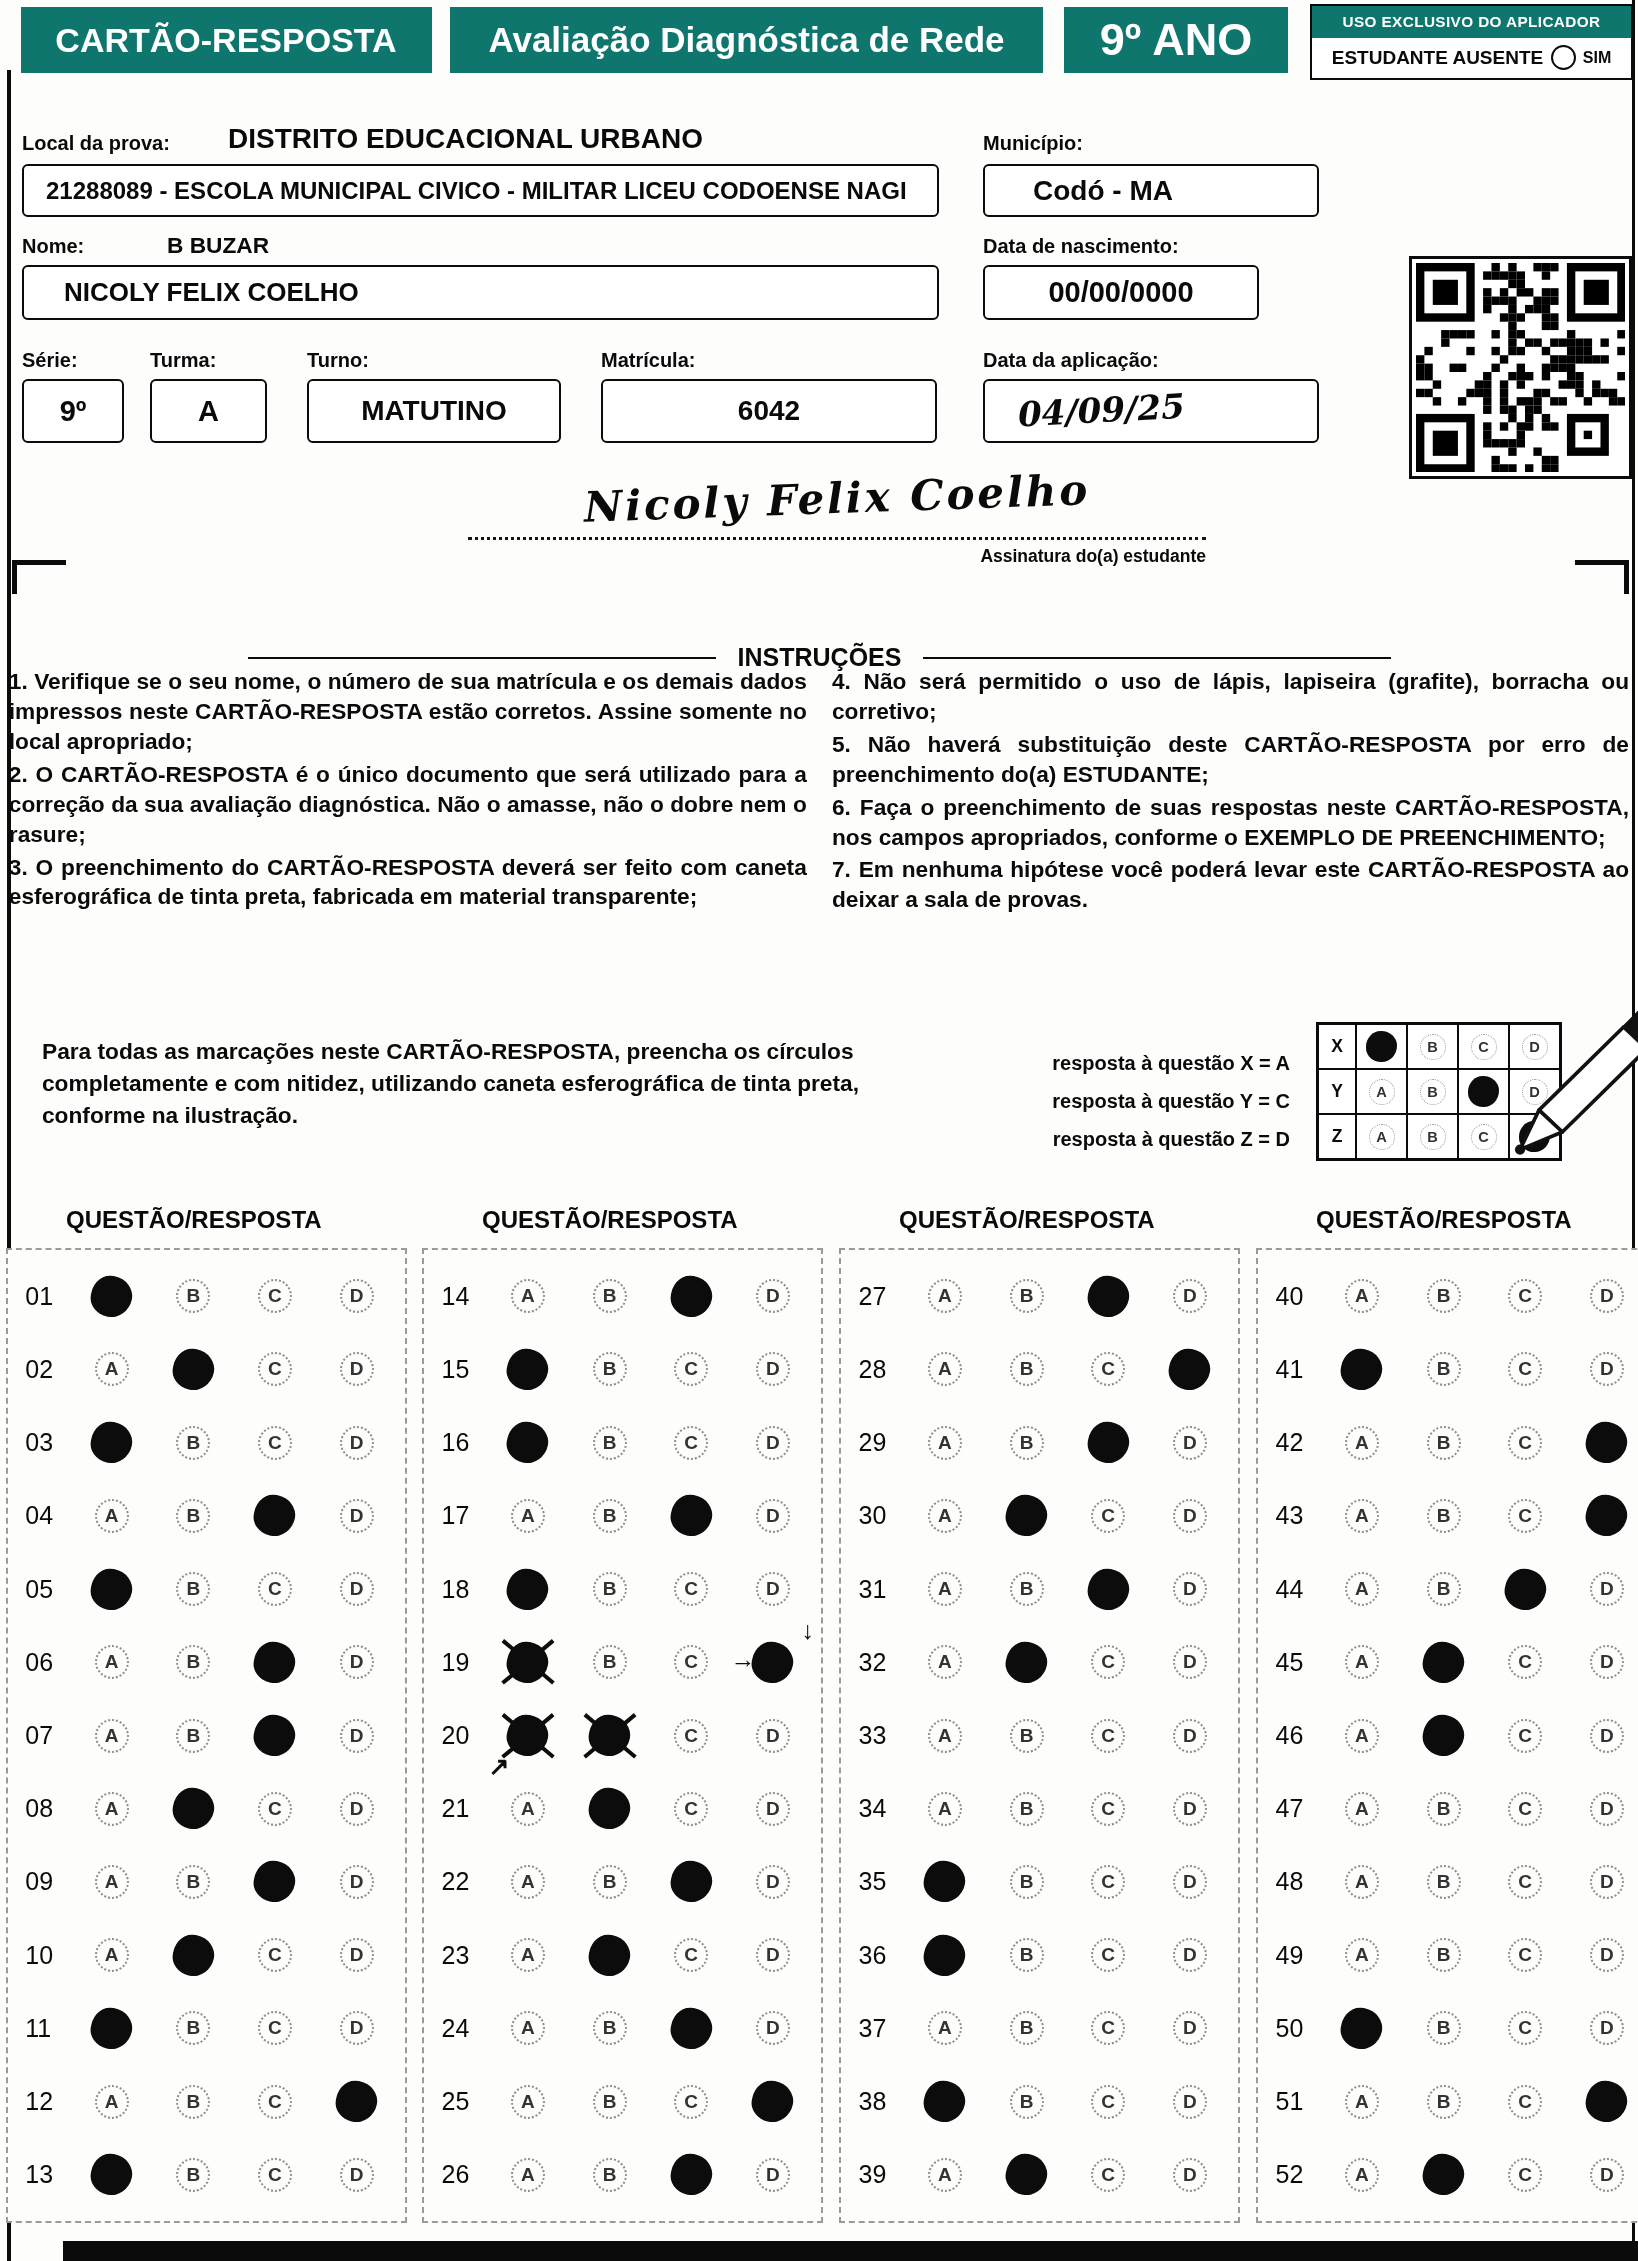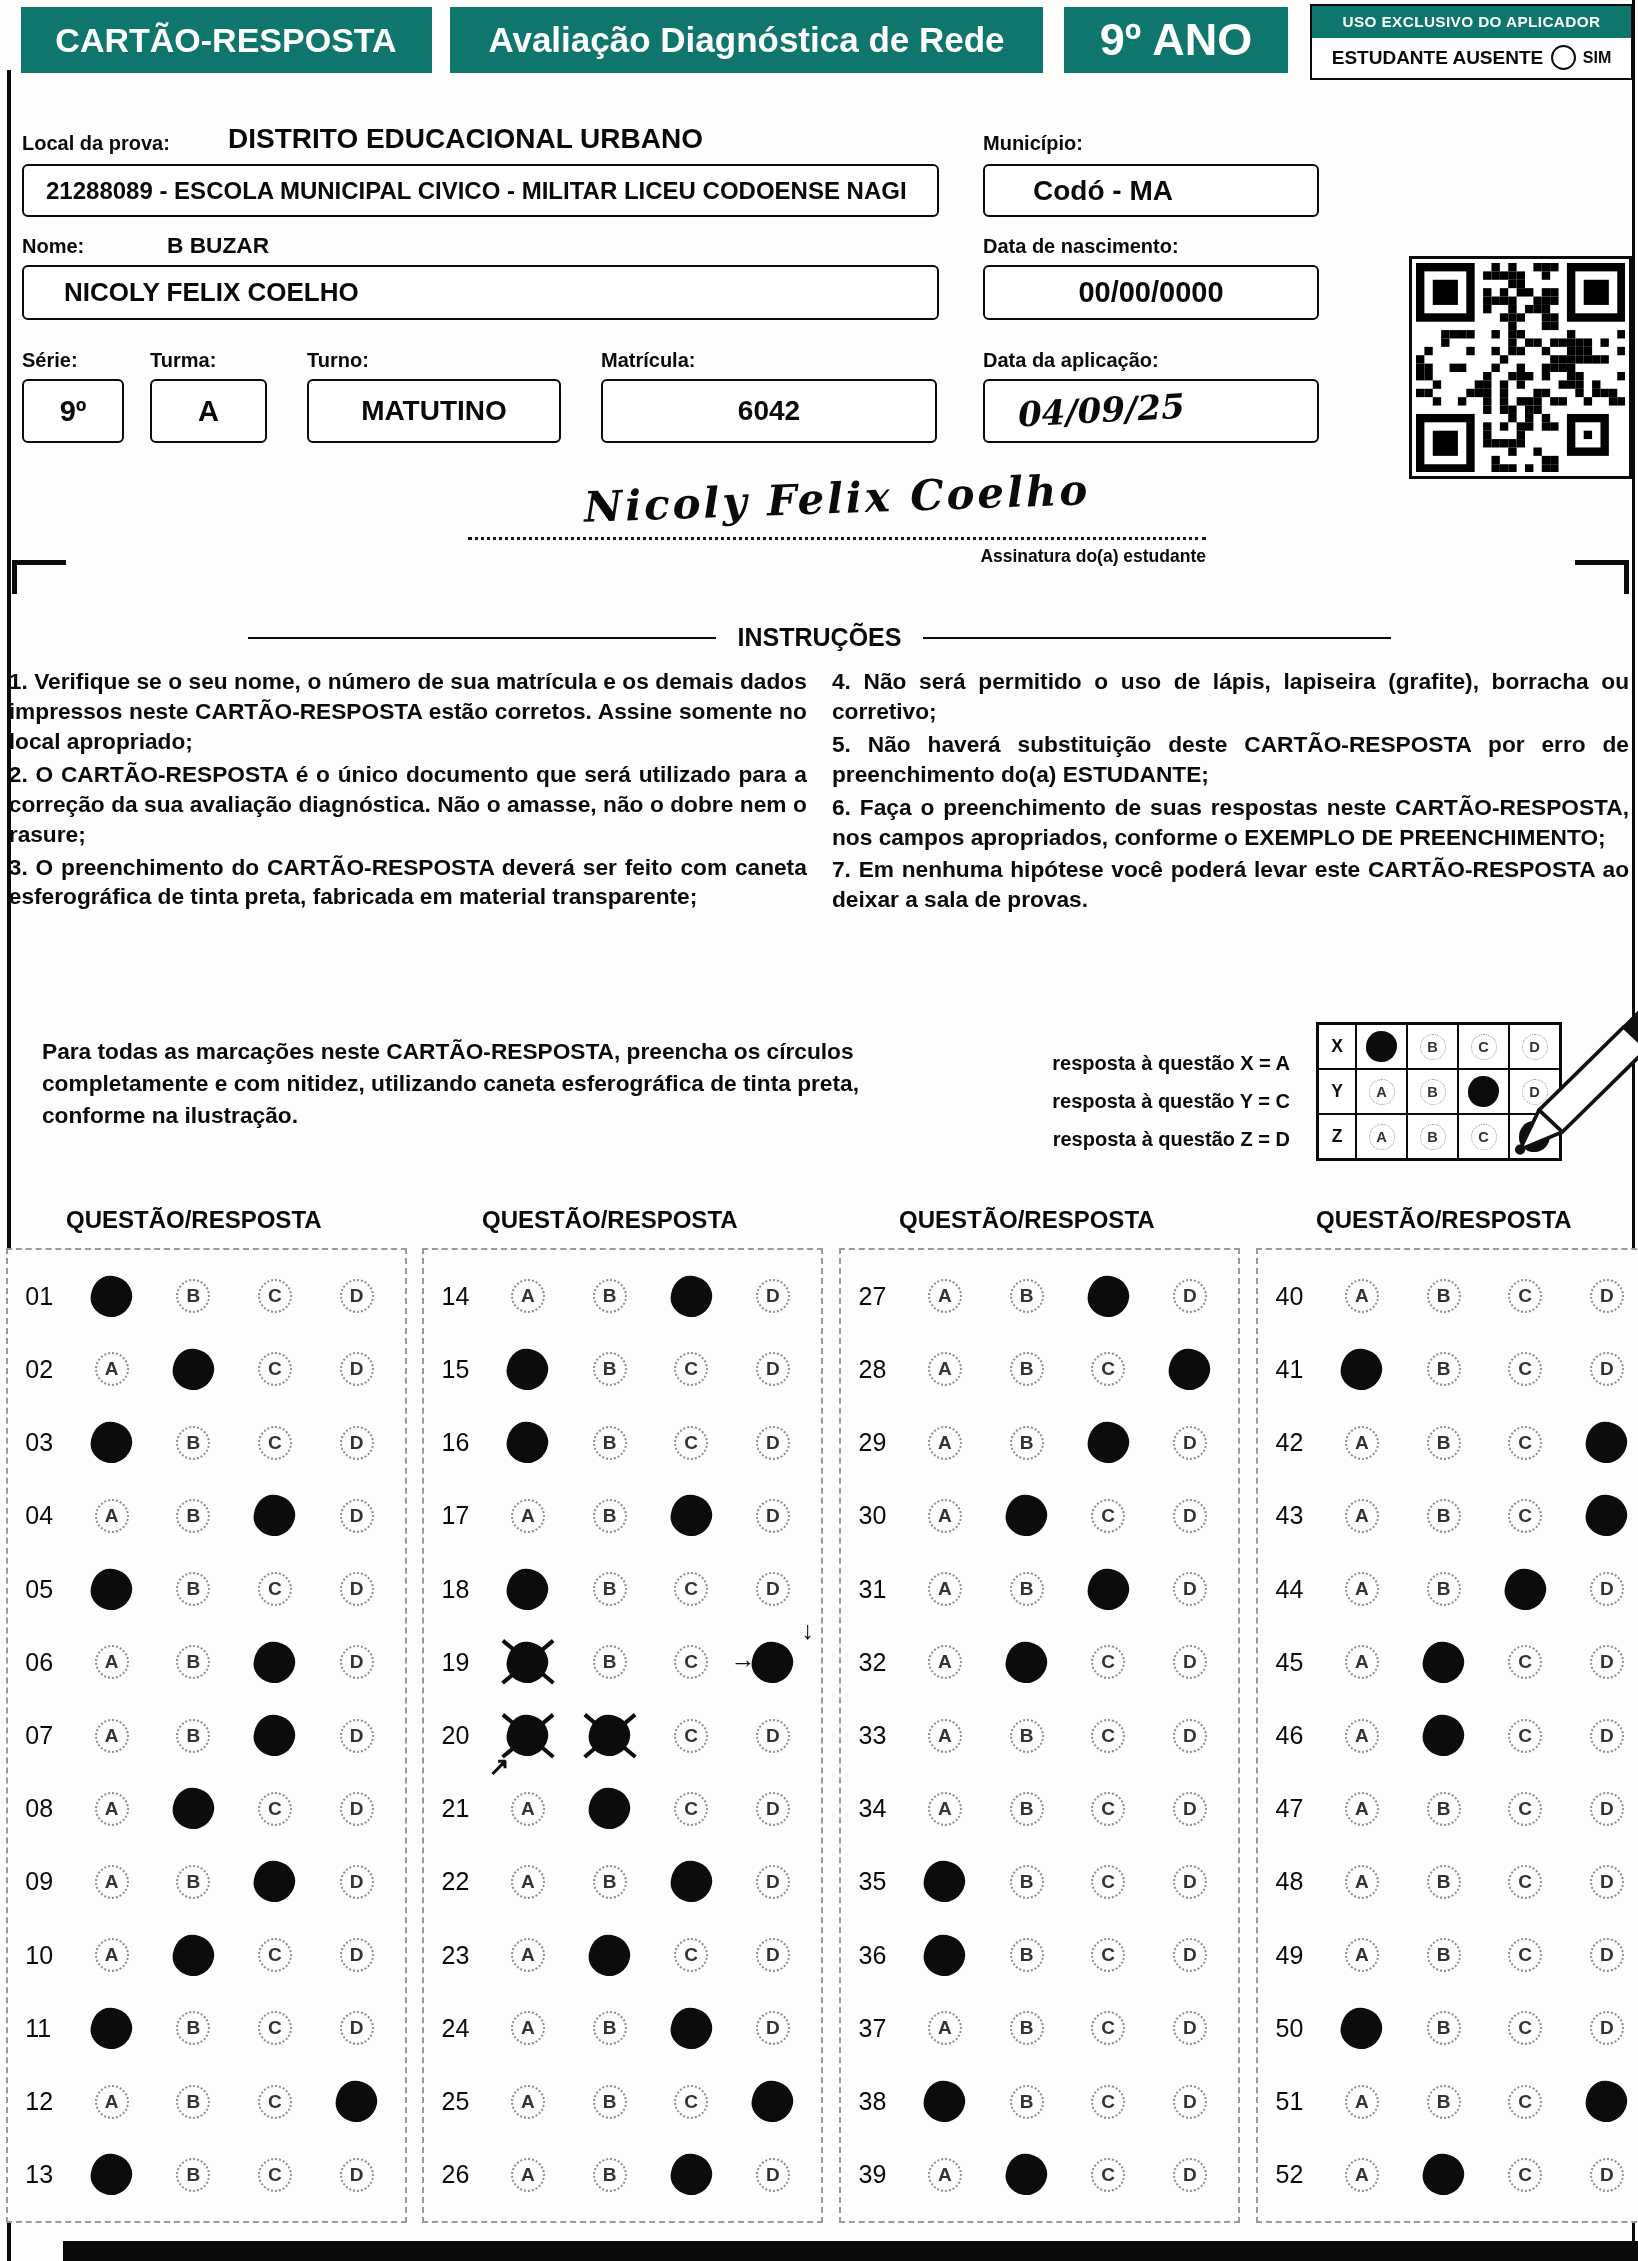--- a/index.html
+++ b/index.html
@@ -20,21 +20,21 @@
   .app-box{position:absolute;left:1310px;top:4.4px;width:323px;height:76px;border:2.2px solid #0b0b0b;background:#fff}
   .app-box .strip{height:32px;font-size:15.3px;letter-spacing:0.4px}
   .app-box .row{display:flex;align-items:center;justify-content:center;height:39px;gap:7.3px;font-weight:bold;font-size:19px}
   .absent-circle{width:25px;height:25px;border:2.2px solid #0b0b0b;border-radius:50%;display:inline-block;background:#fff}
   
   .sig-wrap{position:absolute;left:468px;top:477px;width:738px;height:88px}
   .sig-line{position:absolute;left:0;right:0;top:60px;border-top:3.7px dotted #161616}
   .sig-name{position:absolute;left:0;top:-2.9px;width:100%;text-align:center;font-family:"DejaVu Serif",serif;font-style:italic;font-weight:bold;font-size:42px;transform:rotate(-2deg);letter-spacing:2.9px}
   .sig-label{position:absolute;top:69px;width:100%;text-align:right;font-size:17.5px;font-weight:bold}
   
-  .instr-head{position:absolute;left:0;top:623px;width:100%;display:flex;align-items:center;justify-content:center;gap:22px;font-weight:bold;font-size:25px}
+  .instr-head{position:absolute;left:0;top:643px;width:100%;display:flex;align-items:center;justify-content:center;gap:22px;font-weight:bold;font-size:25px}
   .instr-head .rule{height:0;border-top:2.9px solid #0b0b0b;width:468px}
   .instr-col p{font-size:22.7px;font-weight:600;line-height:1.32;text-align:justify;margin-bottom:2.9px}
   #instr-left{position:absolute;left:8.8px;top:667px;width:798px}
   #instr-right{position:absolute;left:832px;top:667px;width:797px}
   #marking-par{position:absolute;left:42px;top:1036px;width:840px;font-size:22.7px;font-weight:600;line-height:1.4}
   
   #legend{position:absolute;left:1012px;top:1044px;width:278px;text-align:right;font-size:20px;font-weight:bold}
   #legend .legend-line{height:38px;display:flex;align-items:center;justify-content:flex-end}
   #ex-table{position:absolute;left:1316px;top:1022px;border:2.9px solid #0b0b0b;background:#fff}
   .ex-row{display:flex}
@@ -91,21 +91,21 @@
   <span class="lbl" style="left:983px;top:132px">Município:</span>
 
   <div class="fbox" style="left:22px;top:164px;width:917px;height:53px;font-size:24px;padding-left:22px">21288089 - ESCOLA MUNICIPAL CIVICO - MILITAR LICEU CODOENSE NAGI</div>
   <div class="fbox" style="left:983px;top:164px;width:336px;height:53px;font-size:28px;padding-left:48px">Codó - MA</div>
 
   <span class="lbl" style="left:22px;top:235px">Nome:</span>
   <span class="abs" style="left:167px;top:232px;font-size:22.7px;font-weight:bold">B BUZAR</span>
   <span class="lbl" style="left:983px;top:235px">Data de nascimento:</span>
 
   <div class="fbox" style="left:22px;top:265px;width:917px;height:55px;font-size:26px;padding-left:40px">NICOLY FELIX COELHO</div>
-  <div class="fbox center" style="left:983px;top:265px;width:336px;height:55px;font-size:29px">00/00/0000</div>
+  <div class="fbox center" style="left:983px;top:265px;width:276px;height:55px;font-size:29px">00/00/0000</div>
 
   <span class="lbl" style="left:22px;top:349px">Série:</span>
   <span class="lbl" style="left:150px;top:349px">Turma:</span>
   <span class="lbl" style="left:307px;top:349px">Turno:</span>
   <span class="lbl" style="left:601px;top:349px">Matrícula:</span>
   <span class="lbl" style="left:983px;top:349px">Data da aplicação:</span>
 
   <div class="fbox center" style="left:22px;top:379px;width:102px;height:64px;font-size:29px">9º</div>
   <div class="fbox center" style="left:150px;top:379px;width:117px;height:64px;font-size:29px">A</div>
   <div class="fbox center" style="left:307px;top:379px;width:254px;height:64px;font-size:28px">MATUTINO</div>

